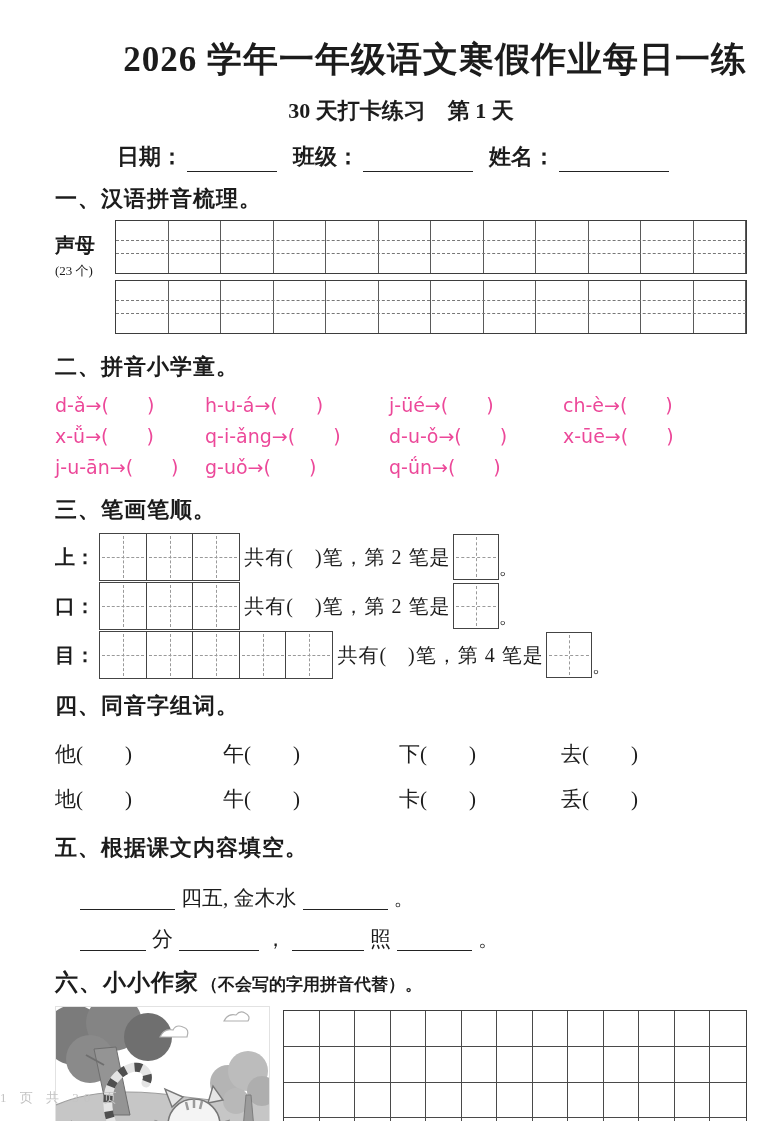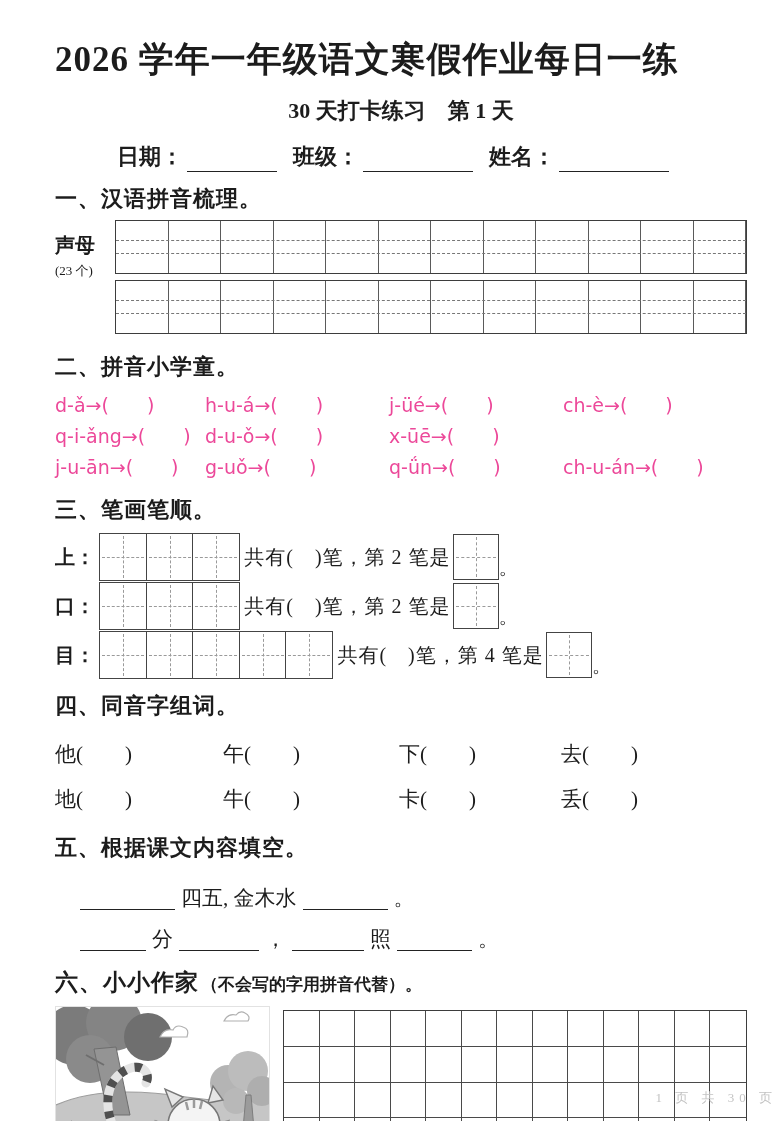--- a/index.html
+++ b/index.html
@@ -5,21 +5,21 @@
   * { margin:0; padding:0; box-sizing:border-box; }
   html,body { background:#fff; }
   body {
     width:777px; height:1121px; margin:0 auto; position:relative;
     font-family:"Liberation Serif","DejaVu Serif",serif;
     color:#1c1c1c; overflow:hidden;
     padding:30px 30px 0 55px;
   }
   
   .title {
-    text-align:left; font-size:35px; font-weight:900; letter-spacing:1px;
+    text-align:right; font-size:35px; font-weight:900; letter-spacing:1px;
     margin-top:6px;
   }
   .subtitle { text-align:center; font-size:22px; font-weight:600; margin-top:13px; }
   .fields { margin-top:16px; padding-left:62px; font-size:22px; font-weight:700; height:30px; }
   .field { display:inline-block; margin-right:16px; }
   .blankline {
     display:inline-block; height:20px; border-bottom:1.6px solid #222;
     vertical-align:bottom; margin-left:4px;
   }
   
@@ -74,21 +74,21 @@
     width:215px; height:180px; flex:none; border:1px solid #e2e2e2; background:#fff; overflow:hidden;
   }
   .essay-grid {
     flex:1; height:145px; border:1.6px solid #3d3d3d; display:grid; margin-top:4px;
   }
   .essay-cell { border-right:1px solid #4a4a4a; border-bottom:1px solid #4a4a4a; }
   .essay-cell.last-col { border-right:none; }
   .essay-cell.last-row { border-bottom:none; }
   
   .footer {
-    position:absolute; left:0; right:0; bottom:14px; text-align:right;
+    position:absolute; left:0; right:0; bottom:14px; text-align:left;
     font-size:13px; color:#c3c3c3; letter-spacing:5px;
   }
 </style>
 </head>
 <body>
 
 <h1 class="title">2026 学年一年级语文寒假作业每日一练</h1>
 <div class="subtitle">30 天打卡练习　第 1 天</div>
 
 <div class="fields" id="fields"><span class="field"><span>日期：</span><span class="blankline" style="width: 90px;"></span></span><span class="field"><span>班级：</span><span class="blankline" style="width: 110px;"></span></span><span class="field"><span>姓名：</span><span class="blankline" style="width: 110px;"></span></span></div>
@@ -137,29 +137,29 @@
 
 <div class="sec-heading">二、拼音小学童。</div>
 <div class="s2-rows" id="s2-rows">
     <div class="s2-row">
       <span>d-ǎ→(　　)</span>
       <span>h-u-á→(　　)</span>
       <span>j-üé→(　　)</span>
       <span>ch-è→(　　)</span>
     </div>
     <div class="s2-row">
+      <span>x-ǚ→(　　)</span>
       <span>q-i-ǎng→(　　)</span>
       <span>d-u-ǒ→(　　)</span>
       <span>x-ūē→(　　)</span>
     </div>
     <div class="s2-row">
       <span>j-u-ān→(　　)</span>
       <span>g-uǒ→(　　)</span>
       <span>q-ǘn→(　　)</span>
-      <span>ch-u-án→(　　)</span>
     </div>
   </div>
 
 <div class="sec-heading">三、笔画笔顺。</div>
 <div class="s3-rows" id="s3-rows">
     <div class="s3-row">
       <span class="s3-char">上：</span>
       <div class="tzg-strip">
         <div class="tzg"></div>
         <div class="tzg"></div>

